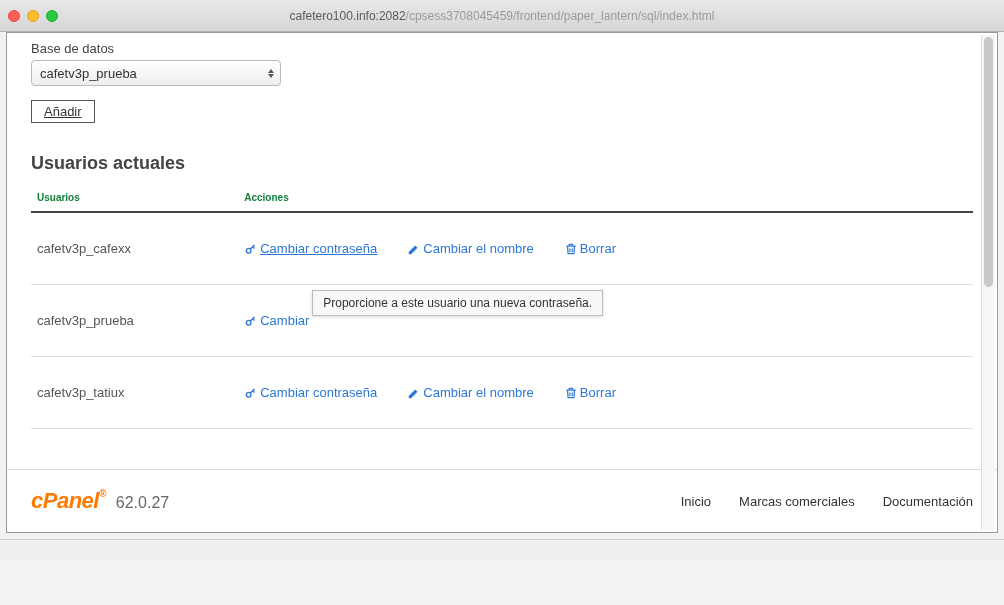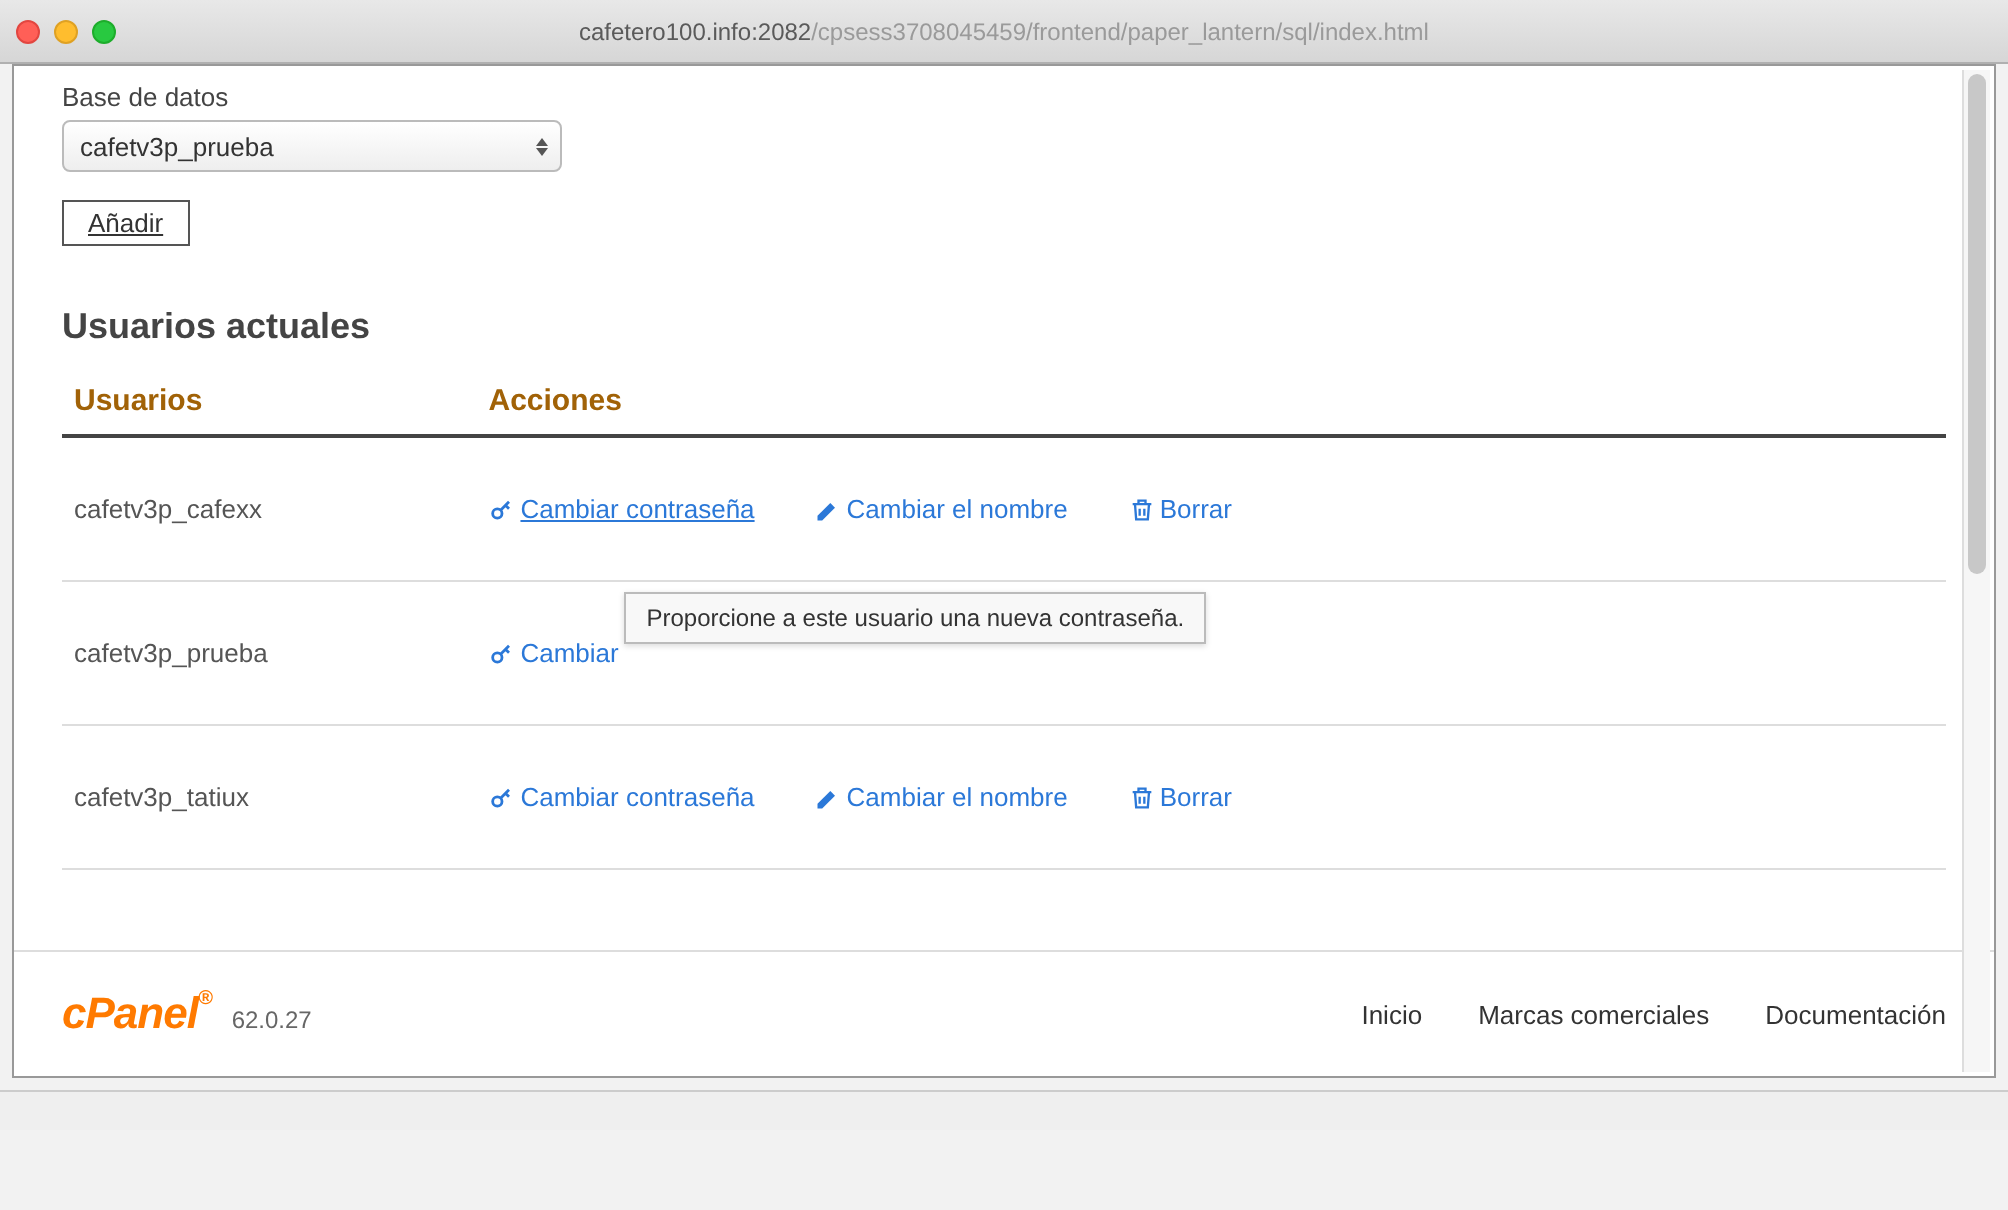--- a/index.html
+++ b/index.html
@@ -89,23 +89,23 @@
     margin-top: 30px;
     margin-bottom: 10px;
   }
   table.users {
     width: 100%;
     border-collapse: collapse;
     margin-top: 6px;
   }
   table.users th {
     text-align: left;
-    font-size: 15px;
+    font-size: 10px;
     font-weight: bold;
-    color: #a16207;
+    color: #15803d;
     padding: 8px 6px;
     border-bottom: 2px solid #444;
   }
   table.users td {
     padding: 28px 6px;
     border-bottom: 1px solid #ddd;
     font-size: 13px;
     vertical-align: middle;
     position: relative;
   }
@@ -144,21 +144,21 @@
   }
   .footer-left { display:flex; align-items:baseline; gap:10px;}
   .cpanel-logo {
     font-size: 22px;
     font-weight: bold;
     font-style: italic;
     color: #ff7a00;
     letter-spacing: -0.5px;
   }
   .cpanel-logo .reg { font-size:10px; vertical-align:top;}
-  .version { font-size:12px; color:#666;}
+  .version { font-size:16px; color:#666;}
   .footer-right { display:flex; gap:28px; font-size:13px;}
   .footer-link { color:#333; cursor:pointer;}
   .scrollbar-v{
     position:absolute; right:2px; top:2px; bottom:2px; width:14px;
     background:#f6f6f6; border-left:1px solid #ddd;
   }
   .scrollbar-thumb{
     position:absolute; left:2px; right:2px; top:2px; height:250px;
     background:#c8c8c8; border-radius:6px;
   }

